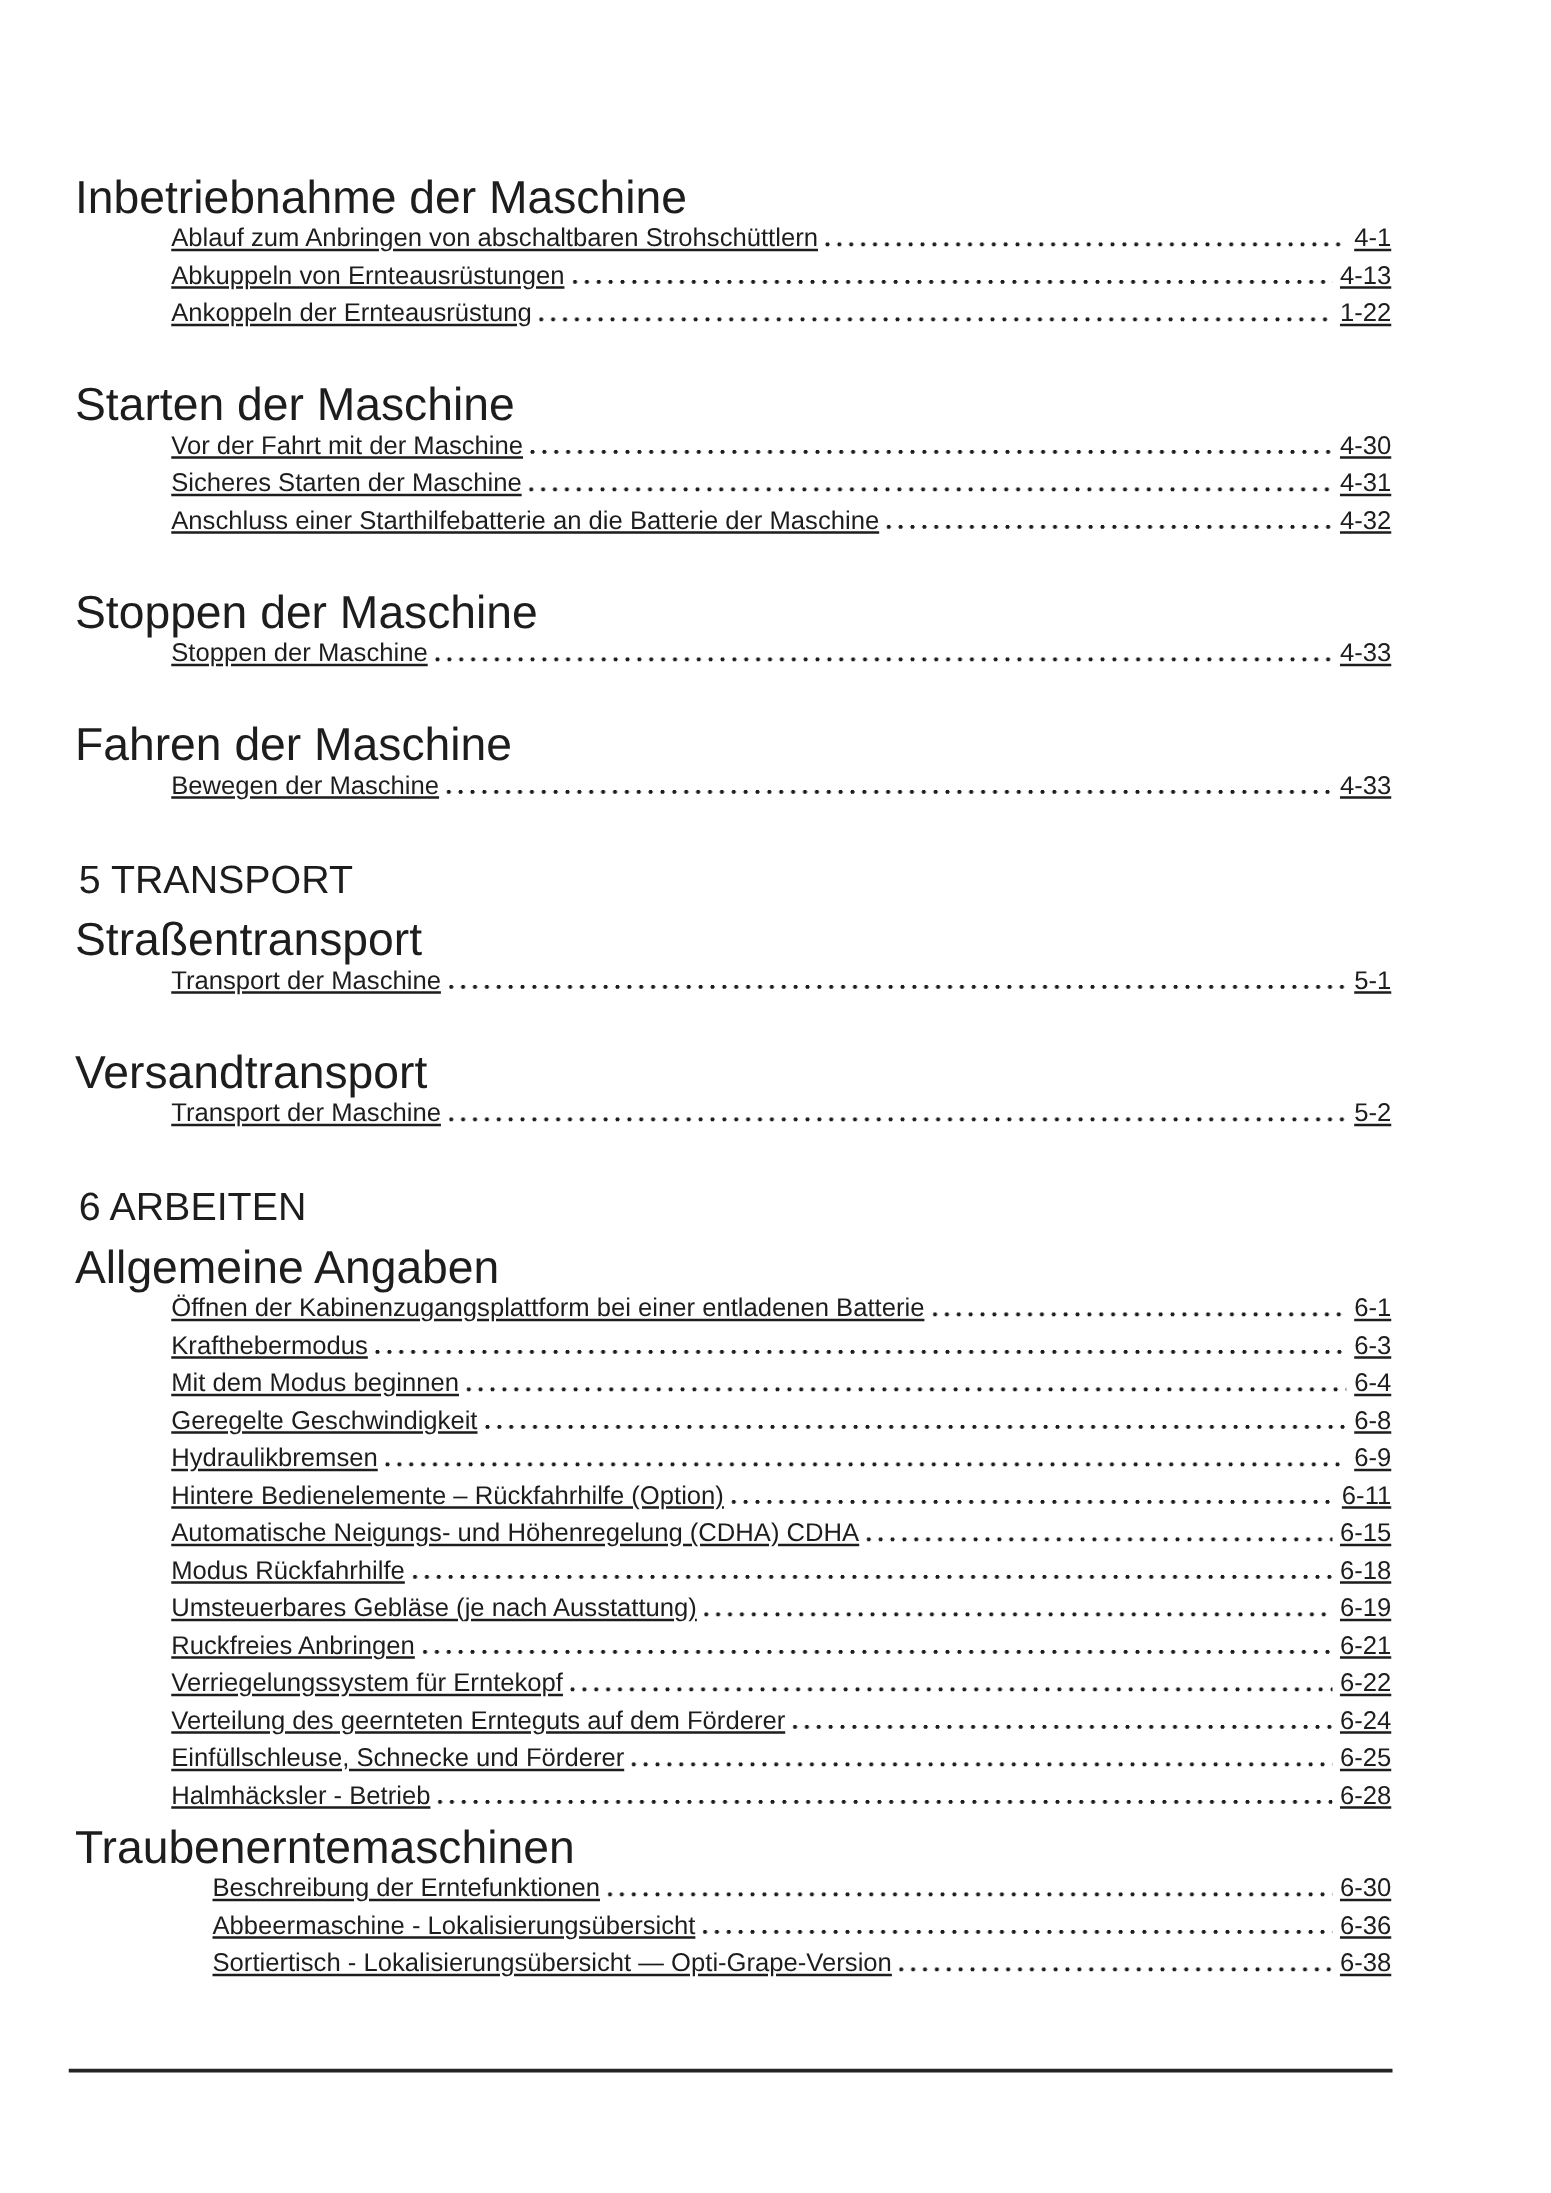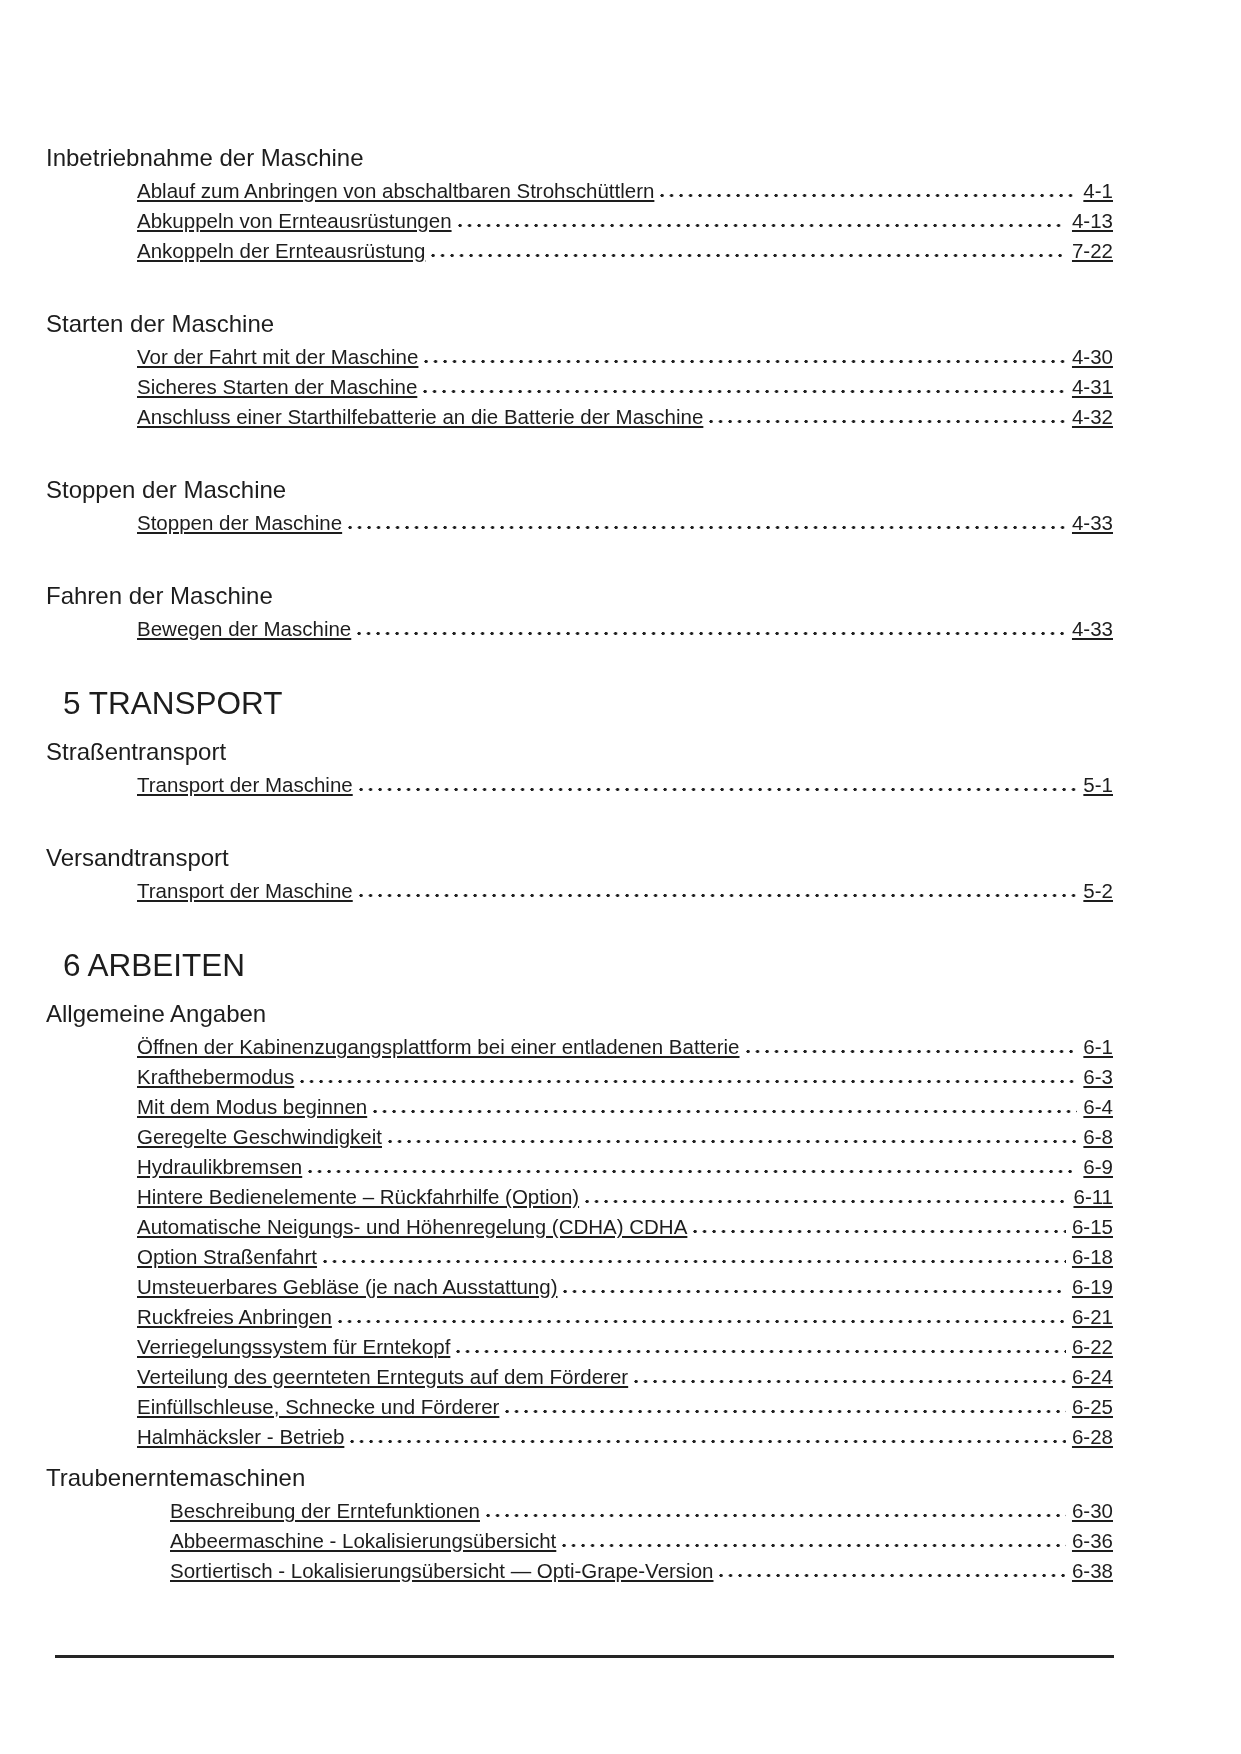--- a/index.html
+++ b/index.html
@@ -19,23 +19,23 @@
   .chapter-title {
     font-size: 31.5px;
     line-height: 38px;
     margin-left: 63px;
     white-space: nowrap;
   }
   .section { margin-top: 40px; }
   .section.first { margin-top: 12px; }
   .section.tight { margin-top: 8px; }
   .section-title {
-    font-size: 24px;
+    font-size: 37px;
     line-height: 36px;
-    margin-left: 46px;
+    margin-left: 60px;
     white-space: nowrap;
   }
   .entries { margin-left: 137px; width: 976px; }
   .entries.deep { margin-left: 170px; width: 943px; }
   .entry {
     display: flex;
     align-items: baseline;
     font-size: 20.5px;
     line-height: 30px;
     text-decoration: underline;
@@ -77,21 +77,21 @@
             <span class="p">4-1</span>
           </div>
           <div class="entry">
             <span class="t">Abkuppeln von Ernteausrüstungen</span>
             <span class="leader"></span>
             <span class="p">4-13</span>
           </div>
           <div class="entry">
             <span class="t">Ankoppeln der Ernteausrüstung</span>
             <span class="leader"></span>
-            <span class="p">7-22</span>
+            <span class="p">1-22</span>
           </div>
         </div>
       </div>
 
       <div class="section">
         <h2 class="section-title">Starten der Maschine</h2>
         <div class="entries">
           <div class="entry">
             <span class="t">Vor der Fahrt mit der Maschine</span>
             <span class="leader"></span>
@@ -194,21 +194,21 @@
             <span class="t">Hintere Bedienelemente – Rückfahrhilfe (Option)</span>
             <span class="leader"></span>
             <span class="p">6-11</span>
           </div>
           <div class="entry">
             <span class="t">Automatische Neigungs- und Höhenregelung (CDHA) CDHA</span>
             <span class="leader"></span>
             <span class="p">6-15</span>
           </div>
           <div class="entry">
-            <span class="t">Option Straßenfahrt</span>
+            <span class="t">Modus Rückfahrhilfe</span>
             <span class="leader"></span>
             <span class="p">6-18</span>
           </div>
           <div class="entry">
             <span class="t">Umsteuerbares Gebläse (je nach Ausstattung)</span>
             <span class="leader"></span>
             <span class="p">6-19</span>
           </div>
           <div class="entry">
             <span class="t">Ruckfreies Anbringen</span>

